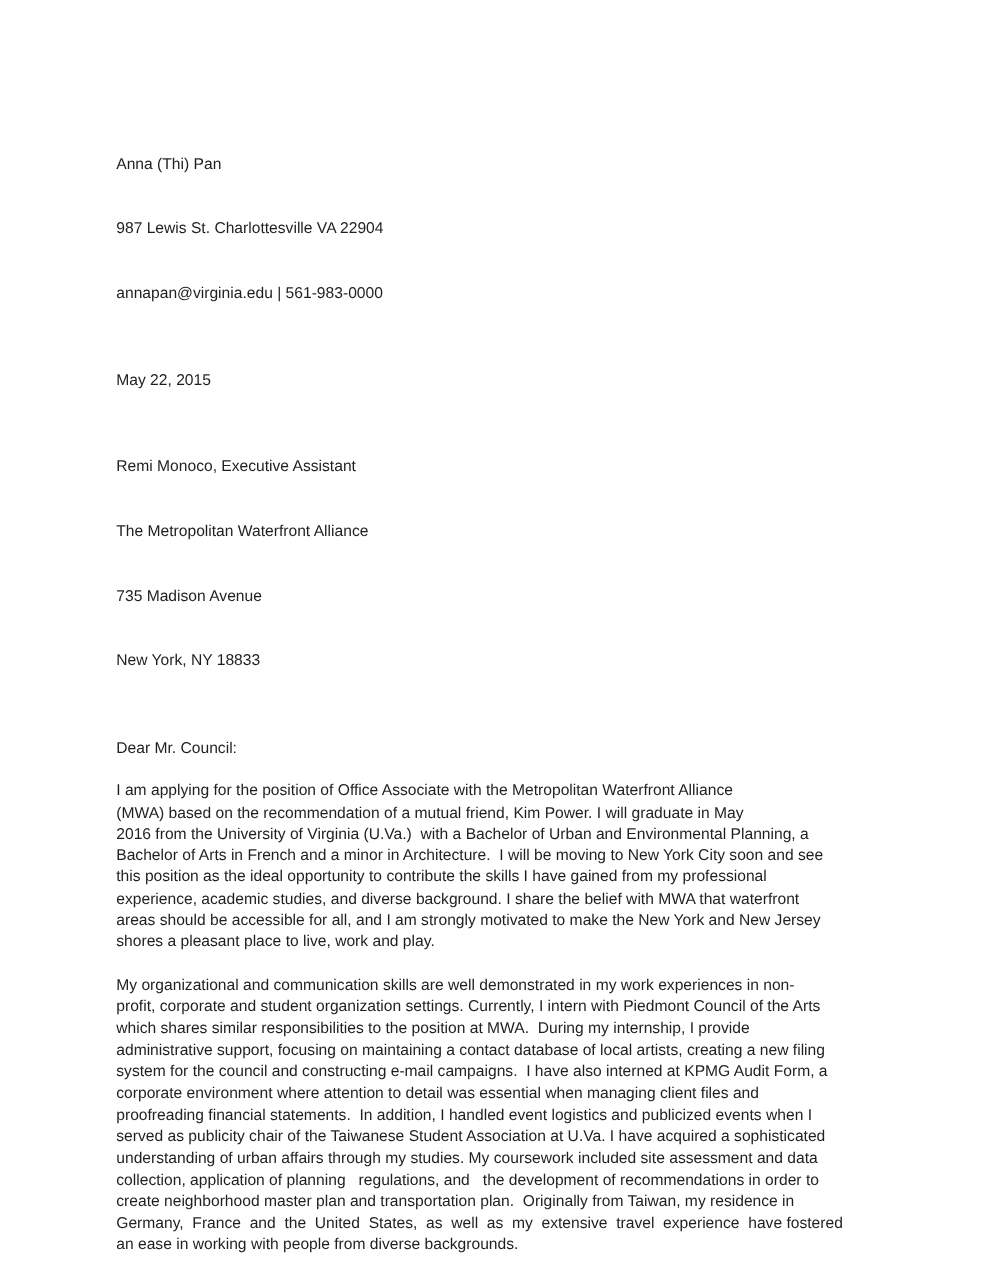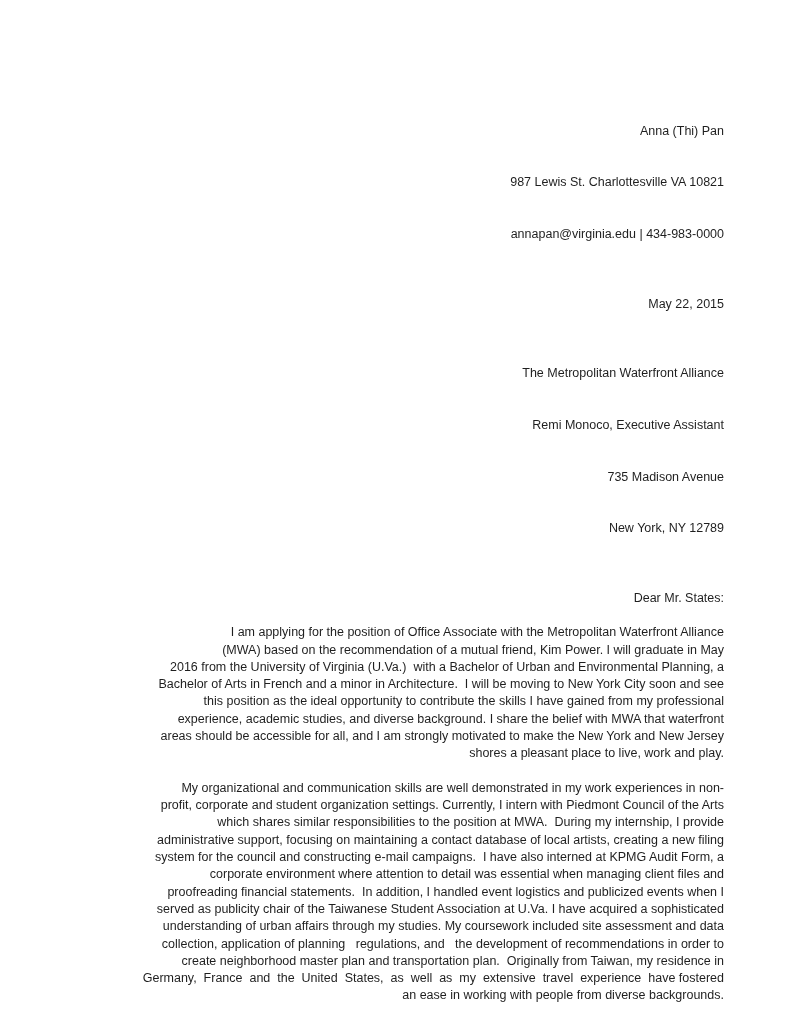--- a/index.html
+++ b/index.html
@@ -12,54 +12,53 @@
     width: 784px;
     height: 1024px;
     background: #ffffff;
     box-sizing: border-box;
     padding: 88px 60px 40px 93px;
     font-family: "Liberation Sans", "DejaVu Sans", sans-serif;
     font-size: 12.5px;
     line-height: 17.3px;
     color: #1f1f1f;
     overflow: hidden;
-    text-align: right;
   }
   .block {
     white-space: pre;          
     margin: 0 0 17.3px 0;
   }
   .block:last-child {
     margin-bottom: 0;
   }
   .line {
     white-space: pre;
   }
 </style>
 </head>
 <body>
 
 <div class="page">
 
   <div class="block">
     <div class="line">Anna (Thi) Pan</div>
-    <div class="line">987 Lewis St. Charlottesville VA 10821</div>
-    <div class="line">annapan@virginia.edu | 434-983-0000</div>
+    <div class="line">987 Lewis St. Charlottesville VA 22904</div>
+    <div class="line">annapan@virginia.edu | 561-983-0000</div>
   </div>
 
   <div class="block">May 22, 2015</div>
 
   <div class="block">
+    <div class="line">Remi Monoco, Executive Assistant</div>
     <div class="line">The Metropolitan Waterfront Alliance</div>
-    <div class="line">Remi Monoco, Executive Assistant</div>
     <div class="line">735 Madison Avenue</div>
-    <div class="line">New York, NY 12789</div>
+    <div class="line">New York, NY 18833</div>
   </div>
 
-  <div class="block">Dear Mr. States:</div>
+  <div class="block">Dear Mr. Council:</div>
 
   <div class="block">I am applying for the position of Office Associate with the Metropolitan Waterfront Alliance
 (MWA) based on the recommendation of a mutual friend, Kim Power. I will graduate in May
 2016 from the University of Virginia (U.Va.)  with a Bachelor of Urban and Environmental Planning, a
 Bachelor of Arts in French and a minor in Architecture.  I will be moving to New York City soon and see
 this position as the ideal opportunity to contribute the skills I have gained from my professional
 experience, academic studies, and diverse background. I share the belief with MWA that waterfront
 areas should be accessible for all, and I am strongly motivated to make the New York and New Jersey
 shores a pleasant place to live, work and play.</div>
 

